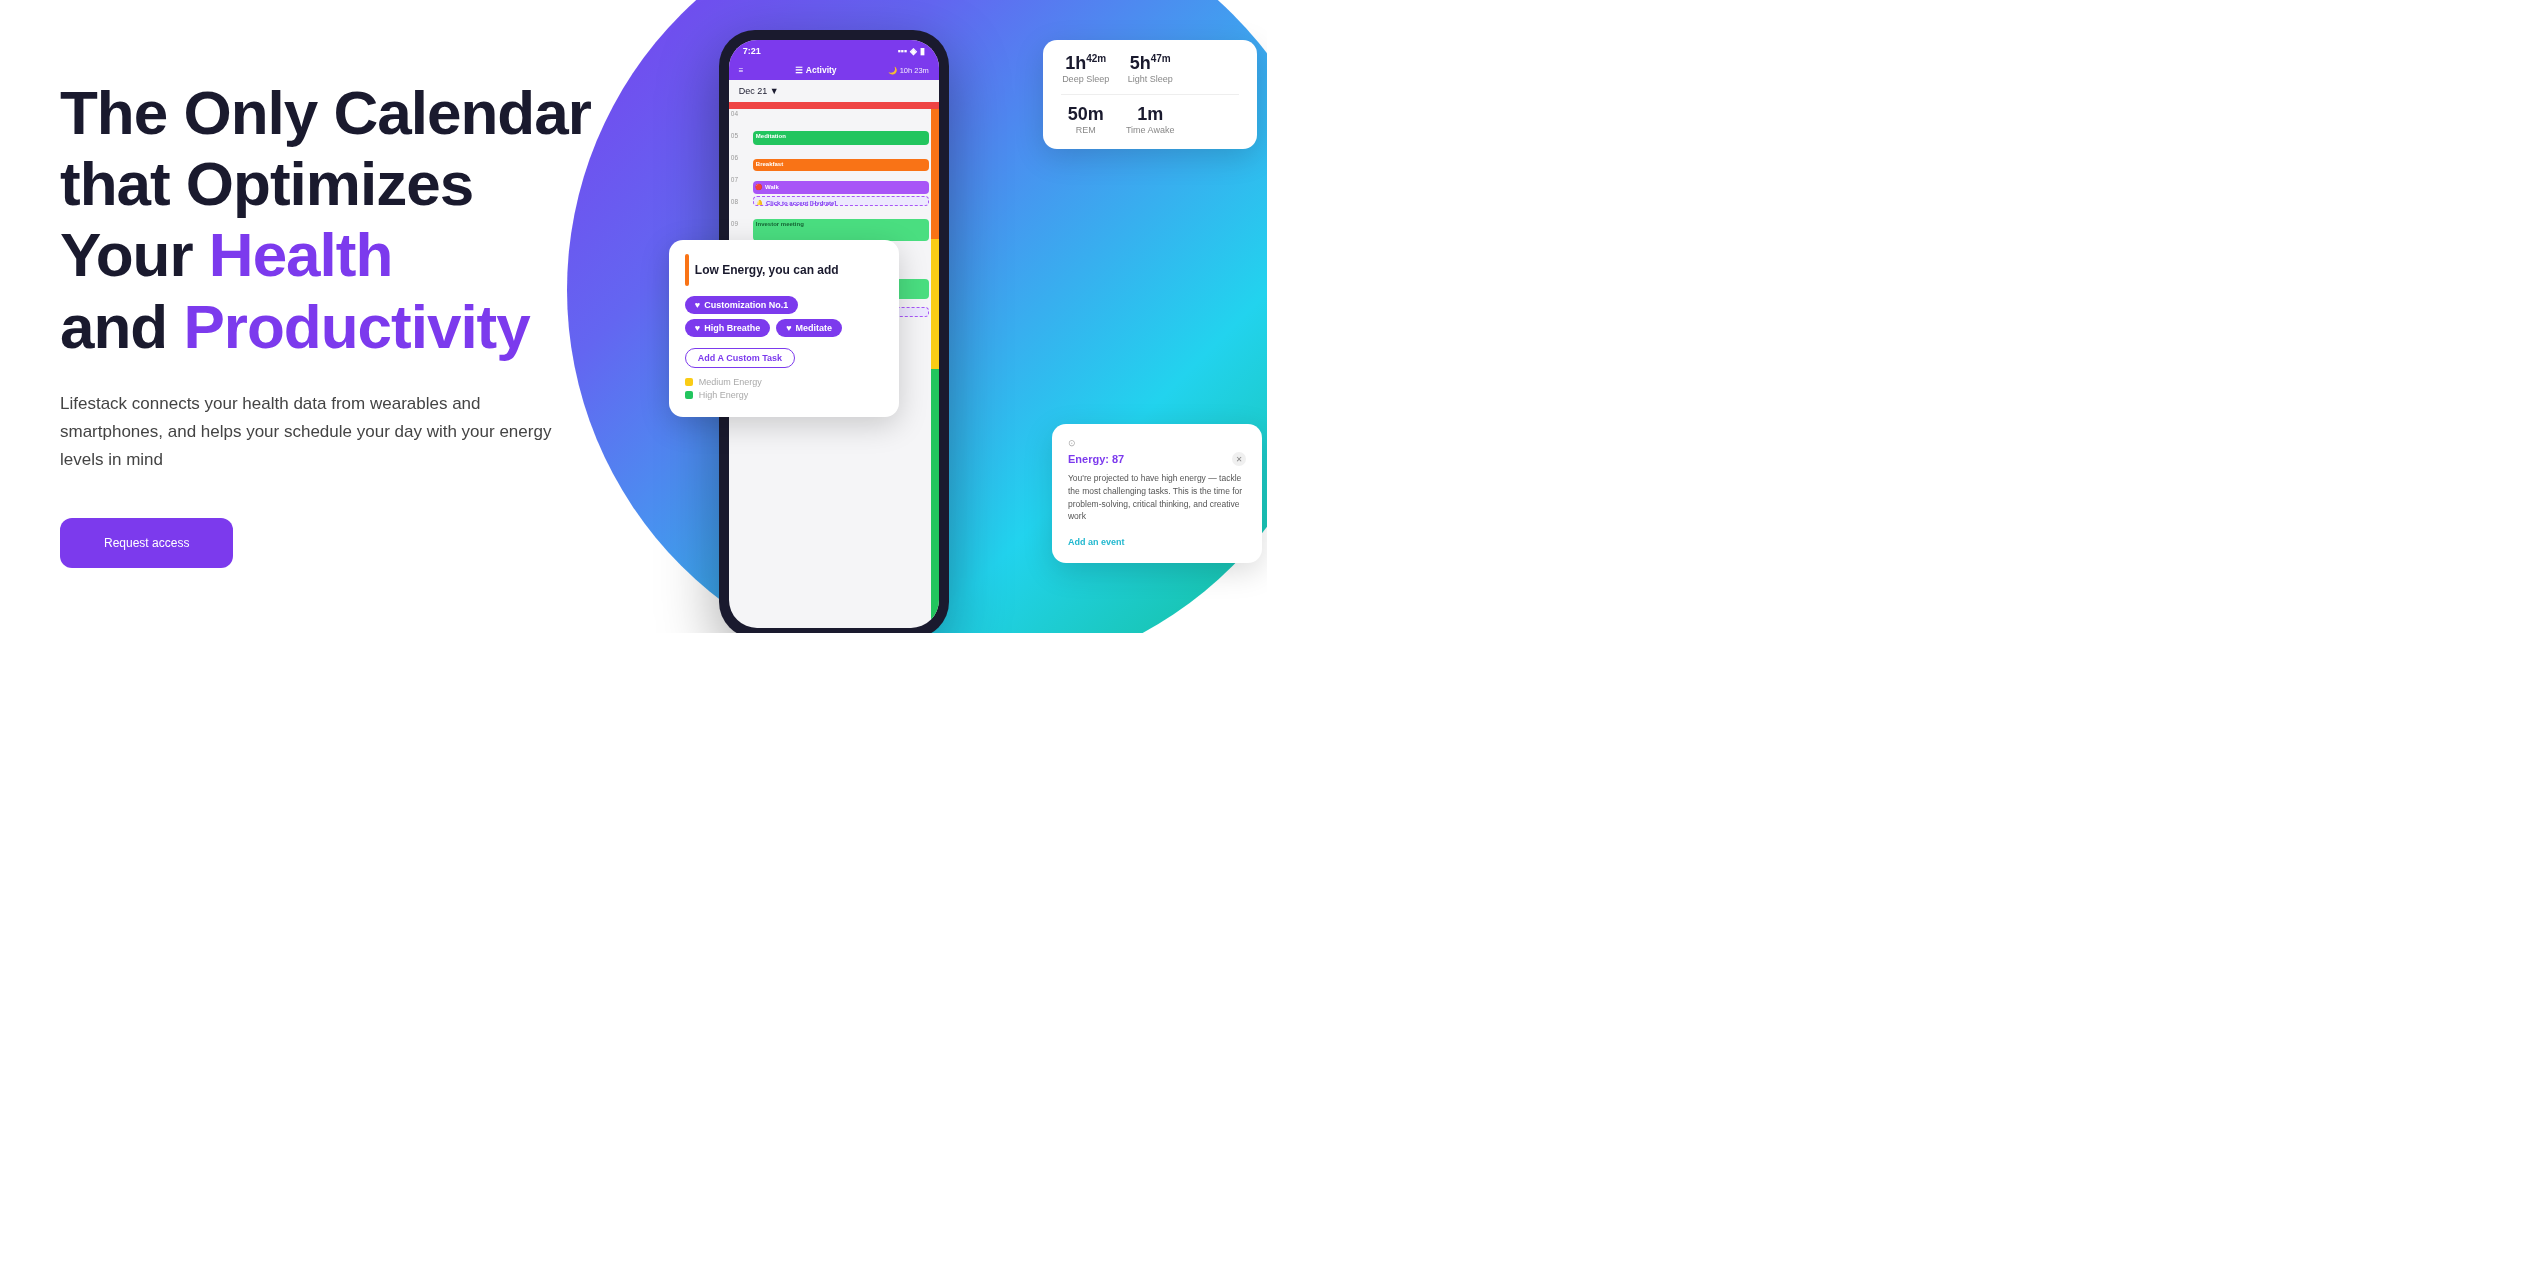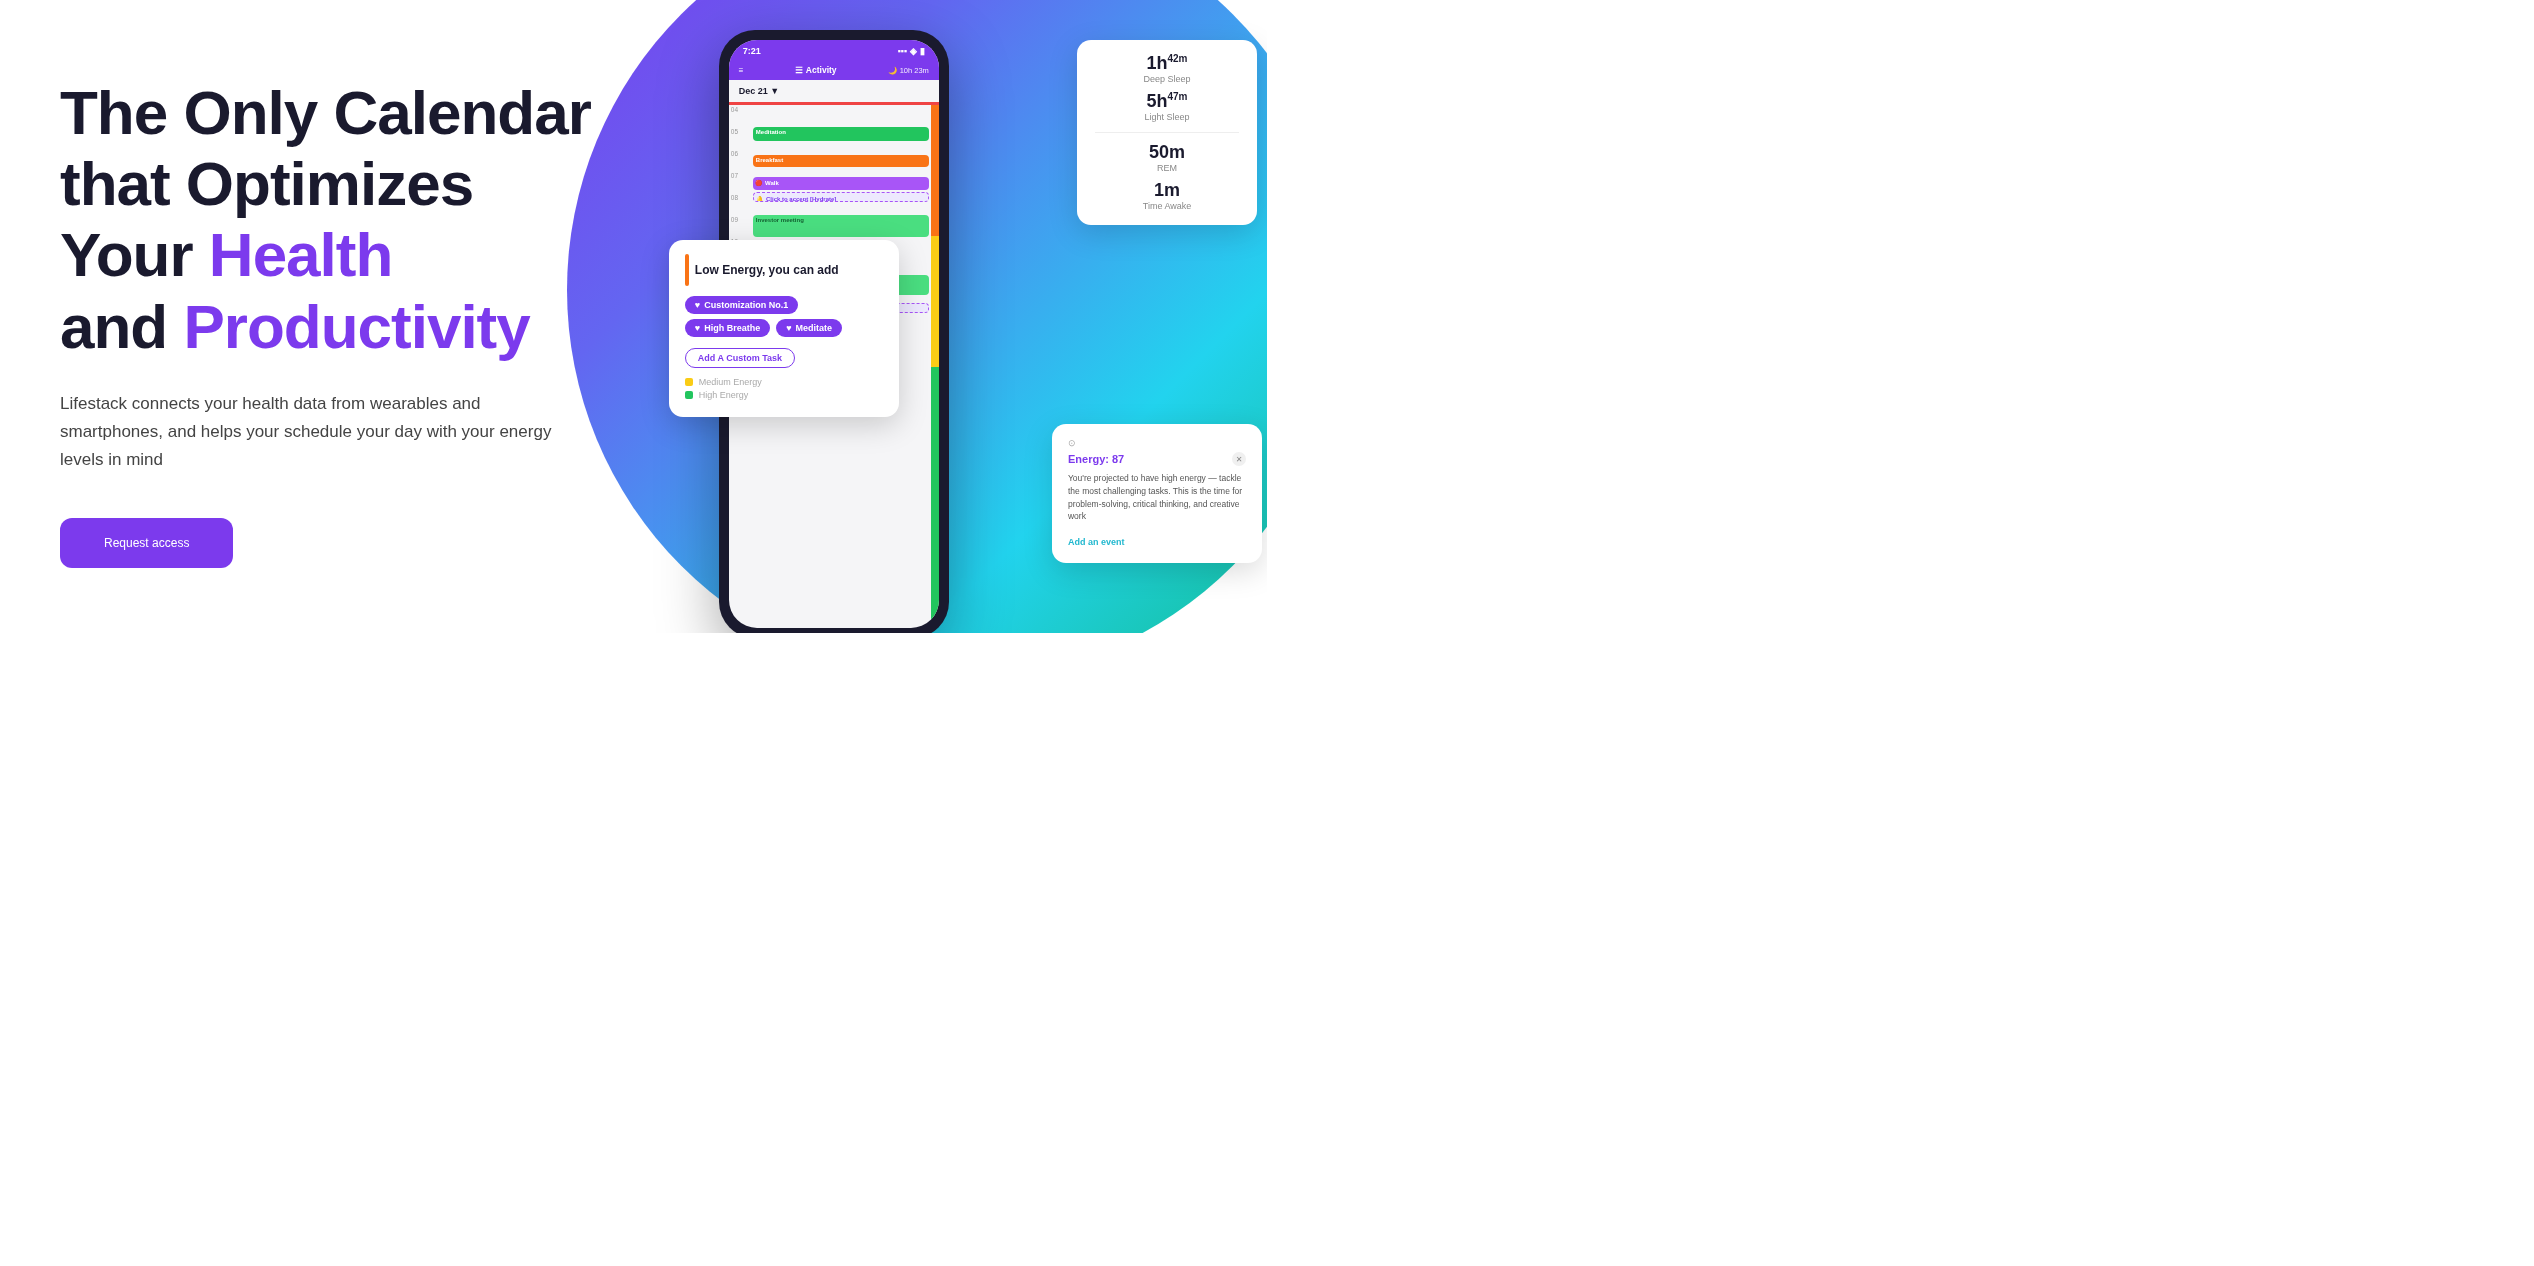--- a/index.html
+++ b/index.html
@@ -146,23 +146,23 @@
       font-size: 7.5px;
       opacity: 0.9;
       display: flex;
       align-items: center;
       gap: 2px;
     }
 
     .phone-date-bar {
       padding: 6px 10px;
       font-size: 9px;
-      font-weight: 700;
+      font-weight: 400;
       color: #1a1a2e;
-      border-bottom: 3px solid #ef4444;
+      border-bottom: 7px solid #ef4444;
     }
 
     .phone-calendar {
       flex: 1;
       display: flex;
       overflow: hidden;
     }
 
     .time-column {
       width: 22px;
@@ -215,21 +215,21 @@
       background: white;
       border-radius: 14px;
       padding: 14px 18px;
       box-shadow: 0 8px 30px rgba(0,0,0,0.15);
       z-index: 8;
       min-width: 180px;
     }
 
     .sleep-card-grid {
       display: grid;
-      grid-template-columns: 1fr;
+      grid-template-columns: 1fr 1fr 1fr;
       gap: 8px 16px;
     }
 
     .sleep-stat {
       text-align: center;
     }
 
     .sleep-stat-value {
       font-size: 18px;
       font-weight: 700;

